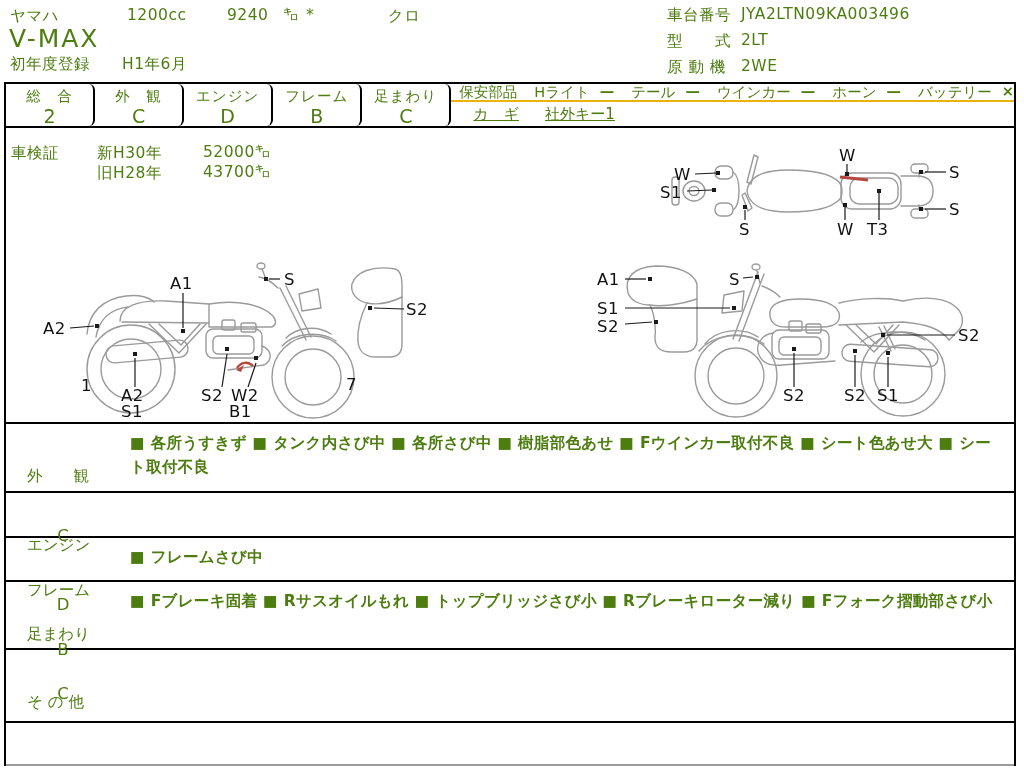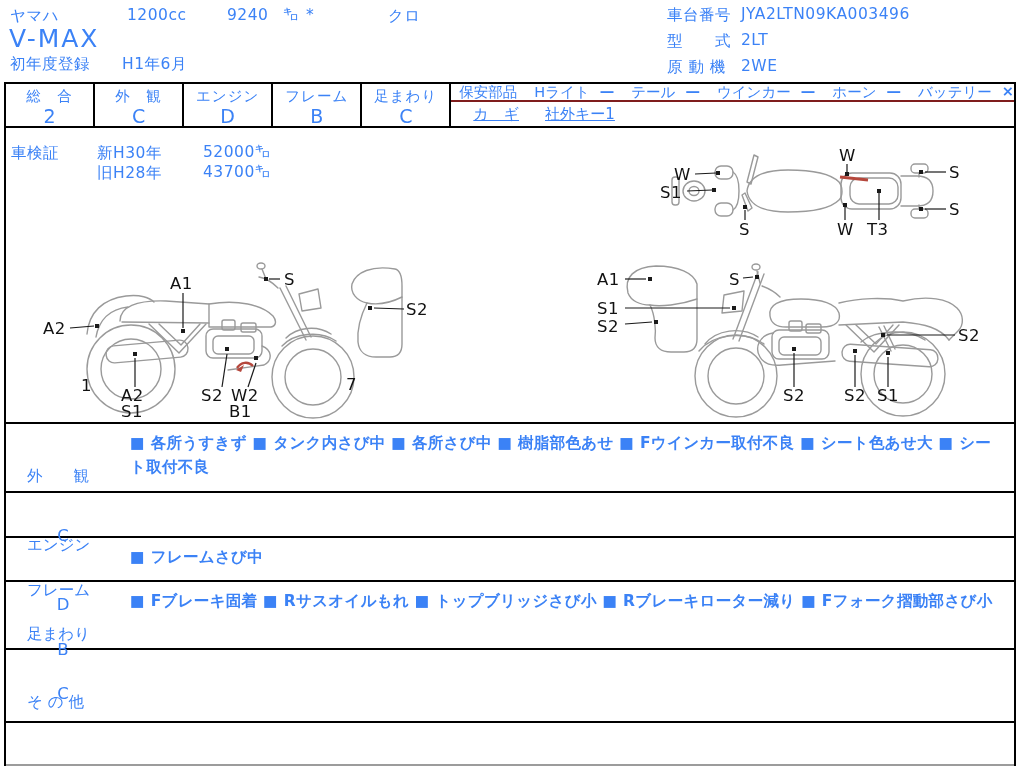--- a/index.html
+++ b/index.html
@@ -1,31 +1,31 @@
 <!DOCTYPE html>
 <html><head>
 <meta charset="utf-8">
 <style>
   * { box-sizing: border-box; margin: 0; padding: 0; }
   html,body { background:#e8e8e8; }
   .sheet {
     position: relative; width: 1024px; height: 768px; background: #fff;
-    font-family: "DejaVu Sans", "Liberation Sans", sans-serif; color: #3b82f6;
+    font-family: "DejaVu Sans", "Liberation Sans", sans-serif; color: #4d7c0f;
     overflow: hidden;
   }
   .abs { position: absolute; white-space: pre; font-size: 15.5px; letter-spacing: .5px; }
   .model { position: absolute; font-size: 25px; letter-spacing: 2px; font-weight: 500; }
   
   .grade-strip { position: absolute; left: 4px; top: 82px; width: 1012px; height: 46px;
     border: 2px solid #000; display: flex; }
-  .gcell { width: 92px; border-right: 2px solid #000; text-align: center; padding-top: 3px; }
+  .gcell { width: 92px; border-right: 2px solid #000; text-align: center; padding-top: 3px; border-radius: 6px; }
   .gcell .lab { font-size: 14.5px; letter-spacing: 1px; }
   .gcell .val { font-size: 19px; line-height: 20px; }
   .safety { flex: 1; display: flex; flex-direction: column; }
-  .safety-row1 { height: 18px; border-bottom: 2px solid #7f1d1d; display: flex; align-items: center;
+  .safety-row1 { height: 18px; border-bottom: 2px solid #eab308; display: flex; align-items: center;
     padding-left: 8px; font-size: 14.5px; gap: 17px; white-space: pre; }
   .sp-item { display: flex; gap: 10px; text-align: center; }
   .sp-status { font-weight: 600; }
   .safety-row2 { flex: 1; display: flex; align-items: center; padding-left: 22px; font-size: 15px; white-space: pre; text-decoration: underline; }
   .keyval { margin-left: 26px; }
   
   .body-area { position: absolute; left: 4px; top: 128px; width: 1012px; height: 294px;
     border-left: 2px solid #000; border-right: 2px solid #000; }
   .diagram { position: absolute; }
   .outline { fill: none; stroke: #9a9a9a; stroke-width: 1.4; stroke-linecap: round; stroke-linejoin: round; }

